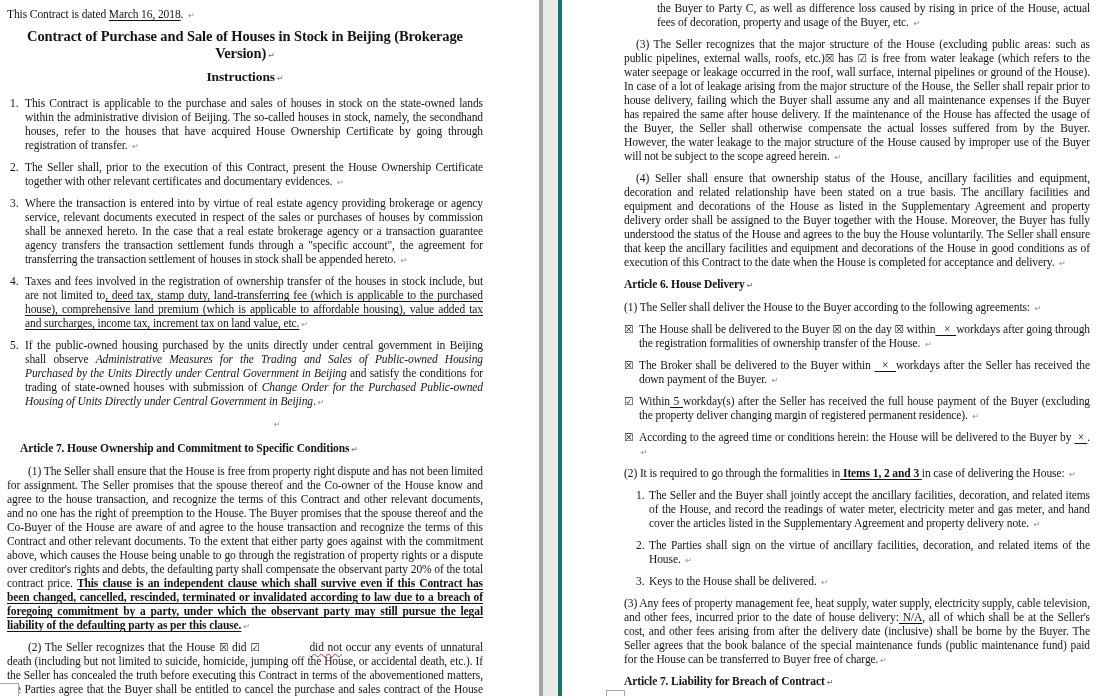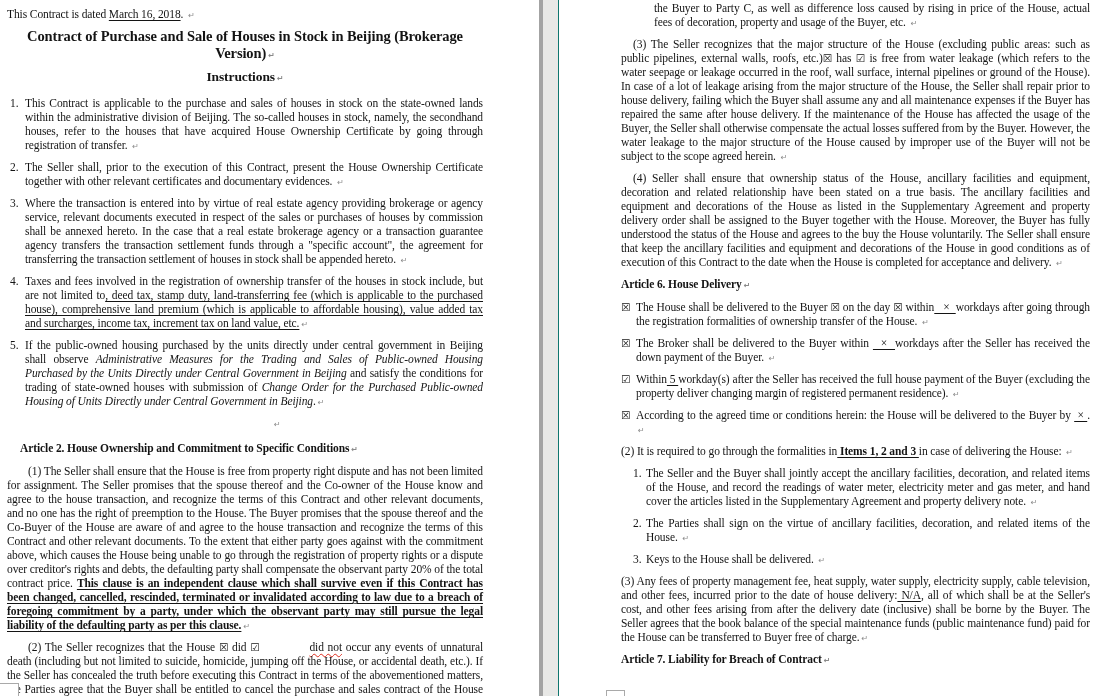--- a/index.html
+++ b/index.html
@@ -7,21 +7,21 @@
     width:1107px;height:696px;overflow:hidden;position:relative;
     background:#e8e8e6;
     font-family:"Liberation Serif","DejaVu Serif",serif;
     font-size:11.5px;line-height:14px;color:#141414;
   }
   .page{
     position:absolute;top:0;height:696px;background:#ffffff;
     box-sizing:border-box;letter-spacing:-0.1px;overflow:hidden;
   }
   .page-left{left:0;width:543px;padding:7px 56px 0 7px;border-right:4px solid #a3a3a3;}
-  .page-right{left:558px;width:549px;padding:1px 17px 0 62px;border-left:1px solid #0f766e;}
+  .page-right{left:558px;width:549px;padding:1px 17px 0 62px;border-left:4px solid #0f766e;}
   .para{position:relative;text-align:justify;margin:0 0 6px 0;}
   .dateline{margin-bottom:5px;}
   .title{text-align:center;font-weight:bold;font-size:14.5px;line-height:17px;margin-bottom:5px;}
   .subtitle{text-align:center;font-weight:bold;font-size:13.5px;line-height:16px;margin-bottom:9px;}
   .inum{padding-left:18px;}
   .inum > .marker{position:absolute;left:3px;}
   .body{text-indent:21px;}
   .lonemark{text-align:left;padding-left:265px;margin-bottom:3px;}
   .heading{font-weight:bold;margin-left:13px;margin-top:9px;margin-bottom:7px;}
   .rheading{font-weight:bold;margin-top:3px;margin-bottom:7px;}
@@ -47,29 +47,30 @@
 <div class="page page-left" id="page-left">
     <div class="para dateline"><span>This Contract is dated </span><span class="st-u">March 16, 2018</span><span>. </span><span class="pmark">↵</span></div>
     <div class="para title"><span>Contract of Purchase and Sale of Houses in Stock in Beijing (Brokerage Version)</span><span class="pmark">↵</span></div>
     <div class="para subtitle"><span>Instructions</span><span class="pmark">↵</span></div>
     <div class="para inum"><span class="marker">1.</span><span>This Contract is applicable to the purchase and sales of houses in stock on the state-owned lands within the administrative division of Beijing. The so-called houses in stock, namely, the secondhand houses, refer to the houses that have acquired House Ownership Certificate by going through registration of transfer. </span><span class="pmark">↵</span></div>
     <div class="para inum"><span class="marker">2.</span><span>The Seller shall, prior to the execution of this Contract, present the House Ownership Certificate together with other relevant certificates and documentary evidences. </span><span class="pmark">↵</span></div>
     <div class="para inum"><span class="marker">3.</span><span>Where the transaction is entered into by virtue of real estate agency providing brokerage or agency service, relevant documents executed in respect of the sales or purchases of houses by commission shall be annexed hereto. In the case that a real estate brokerage agency or a transaction guarantee agency transfers the transaction settlement funds through a "specific account", the agreement for transferring the transaction settlement of houses in stock shall be appended hereto. </span><span class="pmark">↵</span></div>
     <div class="para inum"><span class="marker">4.</span><span>Taxes and fees involved in the registration of ownership transfer of the houses in stock include, but are not limited to</span><span class="st-u">, deed tax, stamp duty, land-transferring fee (which is applicable to the purchased house), comprehensive land premium (which is applicable to affordable housing), value added tax and surcharges, income tax, increment tax on land value, etc.</span><span class="pmark">↵</span></div>
     <div class="para inum"><span class="marker">5.</span><span>If the public-owned housing purchased by the units directly under central government in Beijing shall observe </span><span class="st-i">Administrative Measures for the Trading and Sales of Public-owned Housing Purchased by the Units Directly under Central Government in Beijing</span><span> and satisfy the conditions for trading of state-owned houses with submission of </span><span class="st-i">Change Order for the Purchased Public-owned Housing of Units Directly under Central Government in Beijing</span><span>.</span><span class="pmark">↵</span></div>
     <div class="para lonemark"><span class="pmark">↵</span></div>
-    <div class="para heading"><span>Article 2. House Ownership and Commitment to Specific Conditions</span><span class="pmark">↵</span></div>
+    <div class="para heading"><span>Article 7. House Ownership and Commitment to Specific Conditions</span><span class="pmark">↵</span></div>
     <div class="para body"><span>(1) The Seller shall ensure that the House is free from property right dispute and has not been limited for assignment. The Seller promises that the spouse thereof and the Co-owner of the House know and agree to the house transaction, and recognize the terms of this Contract and other relevant documents, and no one has the right of preemption to the House. The Buyer promises that the spouse thereof and the Co-Buyer of the House are aware of and agree to the house transaction and recognize the terms of this Contract and other relevant documents. To the extent that either party goes against with the commitment above, which causes the House being unable to go through the registration of property rights or a dispute over creditor's rights and debts, the defaulting party shall compensate the observant party 20% of the total contract price. </span><span class="st-bu">This clause is an independent clause which shall survive even if this Contract has been changed, cancelled, rescinded, terminated or invalidated according to law due to a breach of foregoing commitment by a party, under which the observant party may still pursue the legal liability of the defaulting party as per this clause.</span><span class="pmark">↵</span></div>
     <div class="para body"><span>(2) The Seller recognizes that the House </span><span class="cb">☒</span><span> did </span><span class="cb">☑</span><span> </span><span class="st-sq">did not</span><span> occur any events of unnatural death (including but not limited to suicide, homicide, jumping off the House, or accidental death, etc.). If the Seller has concealed the truth before executing this Contract in terms of the abovementioned matters, the Parties agree that the Buyer shall be entitled to cancel the purchase and sales contract of the House and relevant agreements thereto according to law if the Seller has any fraudulent conduct, resulting in the Buyer and the Broker enter into this Contract against true intention. The Seller shall be otherwise responsible for the liabilities as follows: </span></div>
   </div>
 <div class="page page-right" id="page-right">
     <div class="para cont"><span>the Buyer to Party C, as well as difference loss caused by rising in price of the House, actual fees of decoration, property and usage of the Buyer, etc. </span><span class="pmark">↵</span></div>
     <div class="para rbody"><span>(3) The Seller recognizes that the major structure of the House (excluding public areas: such as public pipelines, external walls, roofs, etc.)</span><span class="cb">☒</span><span> has </span><span class="cb">☑</span><span> is free from water leakage (which refers to the water seepage or leakage occurred in the roof, wall surface, internal pipelines or ground of the House). In case of a lot of leakage arising from the major structure of the House, the Seller shall repair prior to house delivery, failing which the Buyer shall assume any and all maintenance expenses if the Buyer has repaired the same after house delivery. If the maintenance of the House has affected the usage of the Buyer, the Seller shall otherwise compensate the actual losses suffered from by the Buyer. However, the water leakage to the major structure of the House caused by improper use of the Buyer will not be subject to the scope agreed herein. </span><span class="pmark">↵</span></div>
     <div class="para rbody"><span>(4) Seller shall ensure that ownership status of the House, ancillary facilities and equipment, decoration and related relationship have been stated on a true basis. The ancillary facilities and equipment and decorations of the House as listed in the Supplementary Agreement and property delivery order shall be assigned to the Buyer together with the House. Moreover, the Buyer has fully understood the status of the House and agrees to the buy the House voluntarily. The Seller shall ensure that keep the ancillary facilities and equipment and decorations of the House in good conditions as of execution of this Contract to the date when the House is completed for acceptance and delivery. </span><span class="pmark">↵</span></div>
     <div class="para rheading"><span>Article 6. House Delivery</span><span class="pmark">↵</span></div>
+    <div class="para"><span>(1) The Seller shall deliver the House to the Buyer according to the following agreements: </span><span class="pmark">↵</span></div>
     <div class="para cbitem"><span class="marker cb">☒</span><span> The House shall be delivered to the Buyer </span><span class="cb">☒</span><span> on the day </span><span class="cb">☒</span><span> within</span><span class="st-u">&nbsp;&nbsp;&nbsp;×&nbsp;&nbsp;</span><span>workdays after going through the registration formalities of ownership transfer of the House. </span><span class="pmark">↵</span></div>
     <div class="para cbitem"><span class="marker cb">☒</span><span> The Broker shall be delivered to the Buyer within </span><span class="st-u">&nbsp;&nbsp;×&nbsp;&nbsp;</span><span>workdays after the Seller has received the down payment of the Buyer. </span><span class="pmark">↵</span></div>
     <div class="para cbitem"><span class="marker cb">☑</span><span> Within</span><span class="st-u">&nbsp;5&nbsp;</span><span>workday(s) after the Seller has received the full house payment of the Buyer (excluding the property deliver changing margin of registered permanent residence). </span><span class="pmark">↵</span></div>
     <div class="para cbitem"><span class="marker cb">☒</span><span> According to the agreed time or conditions herein: the House will be delivered to the Buyer by </span><span class="st-u">&nbsp;×&nbsp;</span><span>. </span><span class="pmark">↵</span></div>
     <div class="para"><span>(2) It is required to go through the formalities in</span><span class="st-bu"> Items 1, 2 and 3 </span><span>in case of delivering the House: </span><span class="pmark">↵</span></div>
     <div class="para rsnum"><span class="marker">1.</span><span>The Seller and the Buyer shall jointly accept the ancillary facilities, decoration, and related items of the House, and record the readings of water meter, electricity meter and gas meter, and hand cover the articles listed in the Supplementary Agreement and property delivery note. </span><span class="pmark">↵</span></div>
     <div class="para rsnum"><span class="marker">2.</span><span>The Parties shall sign on the virtue of ancillary facilities, decoration, and related items of the House. </span><span class="pmark">↵</span></div>
     <div class="para rsnum"><span class="marker">3.</span><span>Keys to the House shall be delivered. </span><span class="pmark">↵</span></div>
     <div class="para"><span>(3) Any fees of property management fee, heat supply, water supply, electricity supply, cable television, and other fees, incurred prior to the date of house delivery:</span><span class="st-u"> N/A</span><span>, all of which shall be at the Seller's cost, and other fees arising from after the delivery date (inclusive) shall be borne by the Buyer. The Seller agrees that the book balance of the special maintenance funds (public maintenance fund) paid for the House can be transferred to Buyer free of charge.</span><span class="pmark">↵</span></div>
     <div class="para rheading"><span>Article 7. Liability for Breach of Contract</span><span class="pmark">↵</span></div>

